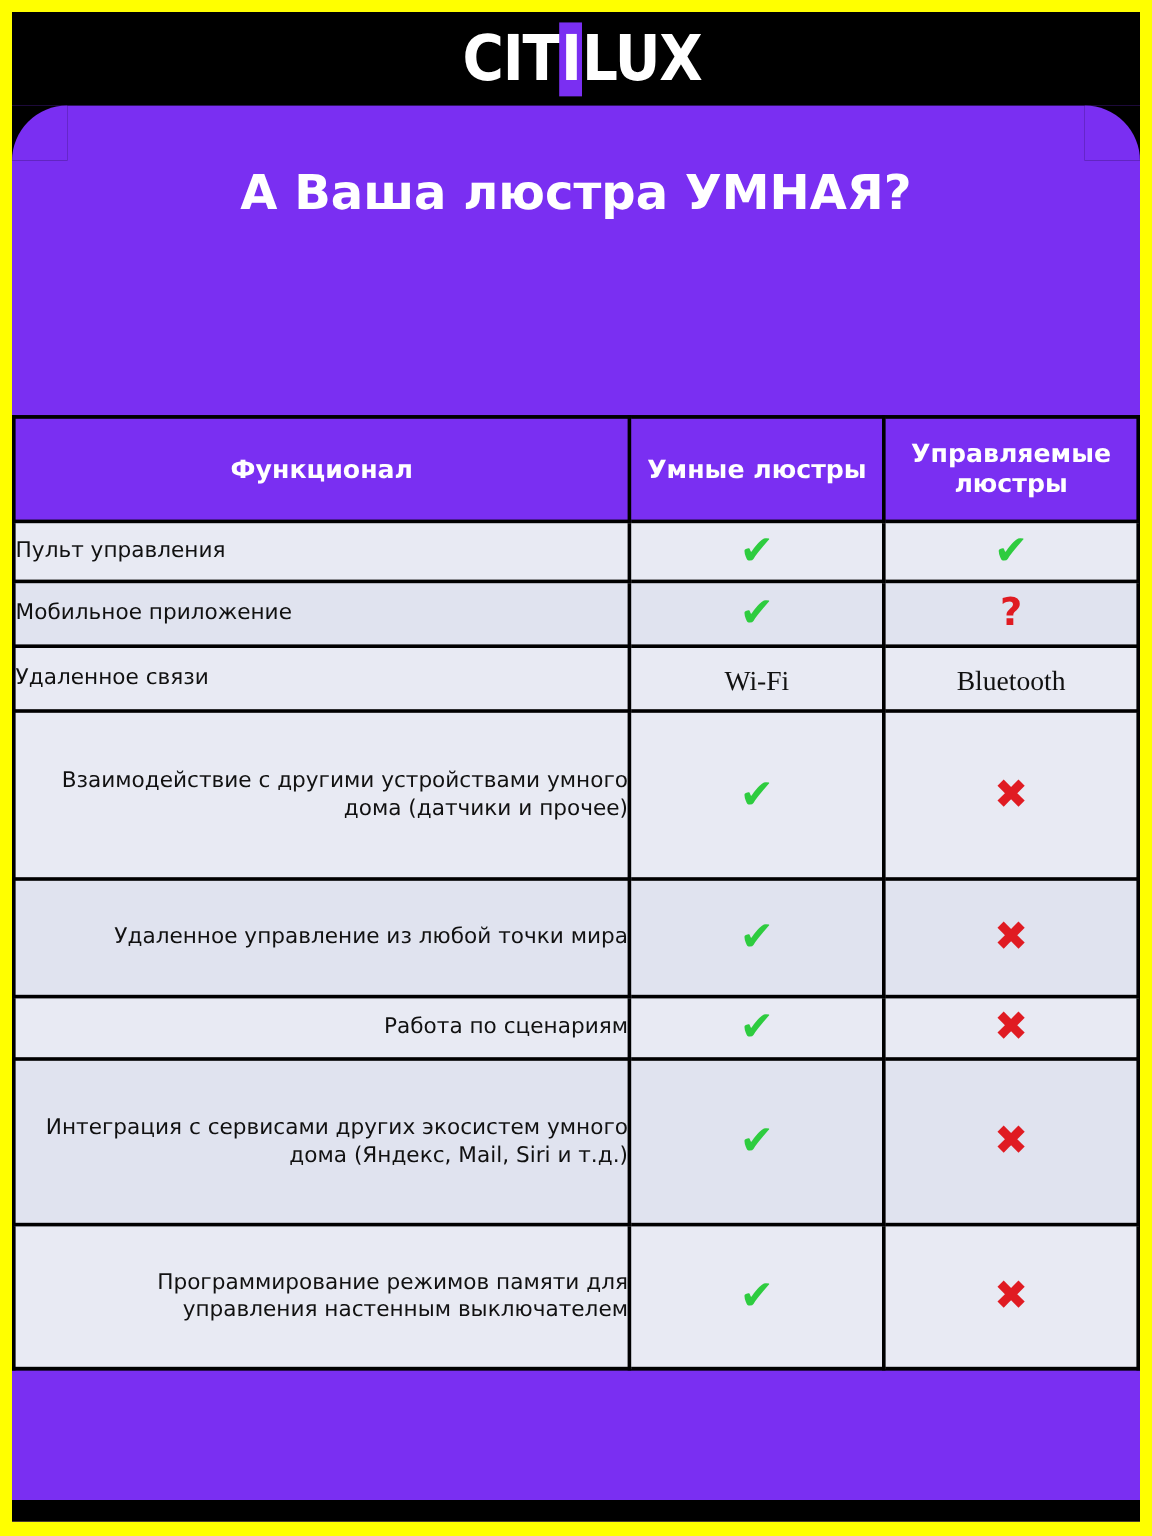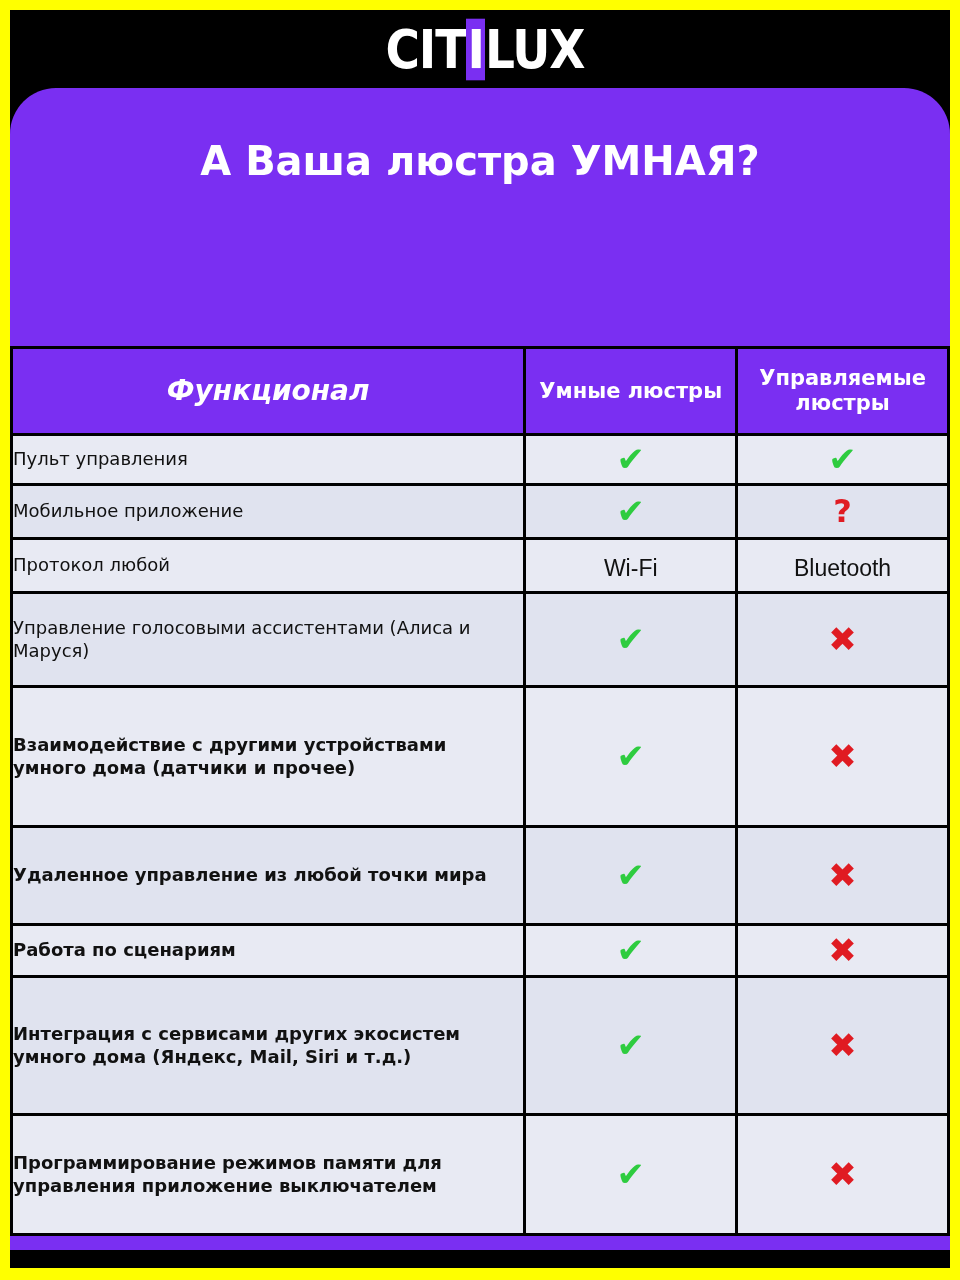--- a/index.html
+++ b/index.html
@@ -110,39 +110,39 @@
     background: #7a2ff2;
     color: #ffffff;
     font-family: "DejaVu Sans", sans-serif;
     font-weight: bold;
     font-size: 21px;
     text-align: center;
     height: 84px;
     line-height: 1.18;
     padding: 4px 6px;
   }
-  thead th.feature-col { font-size: 28px; font-style: italic; }
+  thead th.feature-col { font-size: 21px; }
   col.c1 { width: 504px; }
   col.c2 { width: 208px; }
   col.c3 { width: 208px; }
 
   tbody td {
     background: #e8eaf3;
     color: #111111;
     font-family: "DejaVu Sans", sans-serif;
     font-size: 18px;
     vertical-align: middle;
   }
   tbody tr.alt td { background: #e0e3ef; }
   td.feature {
     padding: 12px 10px 12px 16px;
     line-height: 1.25;
     font-weight: normal;
   }
-  td.feature.bold { font-weight: bold; }
+  td.feature.bold { font-weight: normal; text-align: right; }
   td.mark {
     text-align: center;
     font-size: 30px;
   }
   td.mark .check {
     color: #2ecc3f;
     font-size: 34px;
     font-weight: bold;
     line-height: 1;
   }
@@ -154,21 +154,21 @@
   }
   td.mark .quest {
     color: #e01b22;
     font-size: 32px;
     font-weight: bold;
     line-height: 1;
   }
   td.mark .txt {
     color: #111111;
     font-size: 23px;
-    font-family: Liberation Sans, sans-serif;
+    font-family: Liberation Serif, serif;
   }
   .row-h1 { height: 50px; }
   .row-h2 { height: 54px; margin-top: 40px; }
   .row-h3 { height: 94px; }
   .row-h4 { height: 140px; }
   .row-h5 { height: 98px; }
   .row-h6 { height: 52px; }
   .row-h7 { height: 138px; }
   .row-h8 { height: 120px; }
   .bottom-strip {
@@ -218,29 +218,24 @@
             <td class="feature">Пульт управления</td>
             <td class="mark"><span class="check">✔</span></td>
             <td class="mark"><span class="check">✔</span></td>
           </tr>
           <tr class="row-h2 alt">
             <td class="feature">Мобильное приложение</td>
             <td class="mark"><span class="check">✔</span></td>
             <td class="mark"><span class="quest">?</span></td>
           </tr>
           <tr class="row-h2">
-            <td class="feature">Протокол любой</td>
+            <td class="feature">Удаленное связи</td>
             <td class="mark"><span class="txt">Wi-Fi</span></td>
             <td class="mark"><span class="txt">Bluetooth</span></td>
           </tr>
-          <tr class="row-h3 alt">
-            <td class="feature">Управление голосовыми ассистентами (Алиса и Маруся)</td>
-            <td class="mark"><span class="check">✔</span></td>
-            <td class="mark"><span class="cross">✖</span></td>
-          </tr>
           <tr class="row-h4">
             <td class="feature bold">Взаимодействие с другими устройствами умного дома (датчики и прочее)</td>
             <td class="mark"><span class="check">✔</span></td>
             <td class="mark"><span class="cross">✖</span></td>
           </tr>
           <tr class="row-h5 alt">
             <td class="feature bold">Удаленное управление из любой точки мира</td>
             <td class="mark"><span class="check">✔</span></td>
             <td class="mark"><span class="cross">✖</span></td>
           </tr>
@@ -248,21 +243,21 @@
             <td class="feature bold">Работа по сценариям</td>
             <td class="mark"><span class="check">✔</span></td>
             <td class="mark"><span class="cross">✖</span></td>
           </tr>
           <tr class="row-h7 alt">
             <td class="feature bold">Интеграция с сервисами других экосистем умного дома (Яндекс, Mail, Siri и т.д.)</td>
             <td class="mark"><span class="check">✔</span></td>
             <td class="mark"><span class="cross">✖</span></td>
           </tr>
           <tr class="row-h8">
-            <td class="feature bold">Программирование режимов памяти для управления приложение выключателем</td>
+            <td class="feature bold">Программирование режимов памяти для управления настенным выключателем</td>
             <td class="mark"><span class="check">✔</span></td>
             <td class="mark"><span class="cross">✖</span></td>
           </tr>
         </tbody>
       </table>
 
       <div class="bottom-strip"></div>
     </div>
 
   </div>

